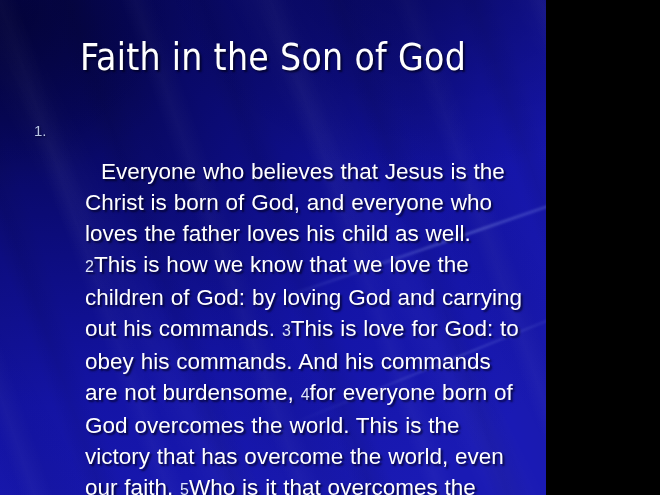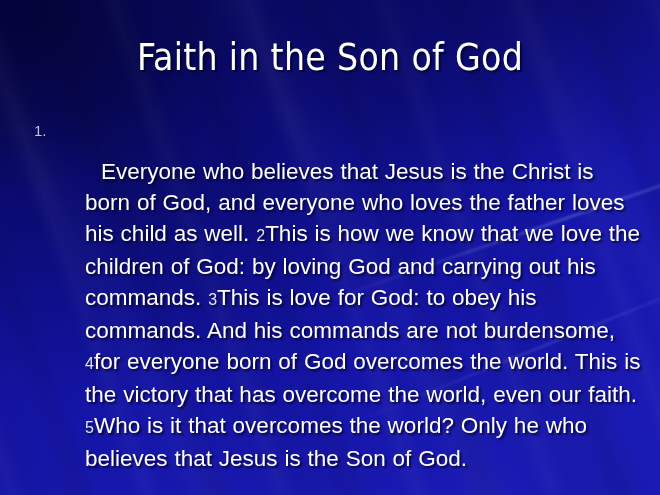--- a/index.html
+++ b/index.html
@@ -3,21 +3,21 @@
 <meta charset="utf-8">
 <style>
   html, body {
     margin: 0;
     padding: 0;
     background: #000;
   }
 
   #slide {
     position: relative;
-    width: 660px;
+    width: 546px;
     height: 495px;
     overflow: hidden;
     background-color: #a21caf;
     font-family: "Liberation Sans", sans-serif;
   }
 
   
   .bg-base {
     position: absolute;
     inset: 0;

